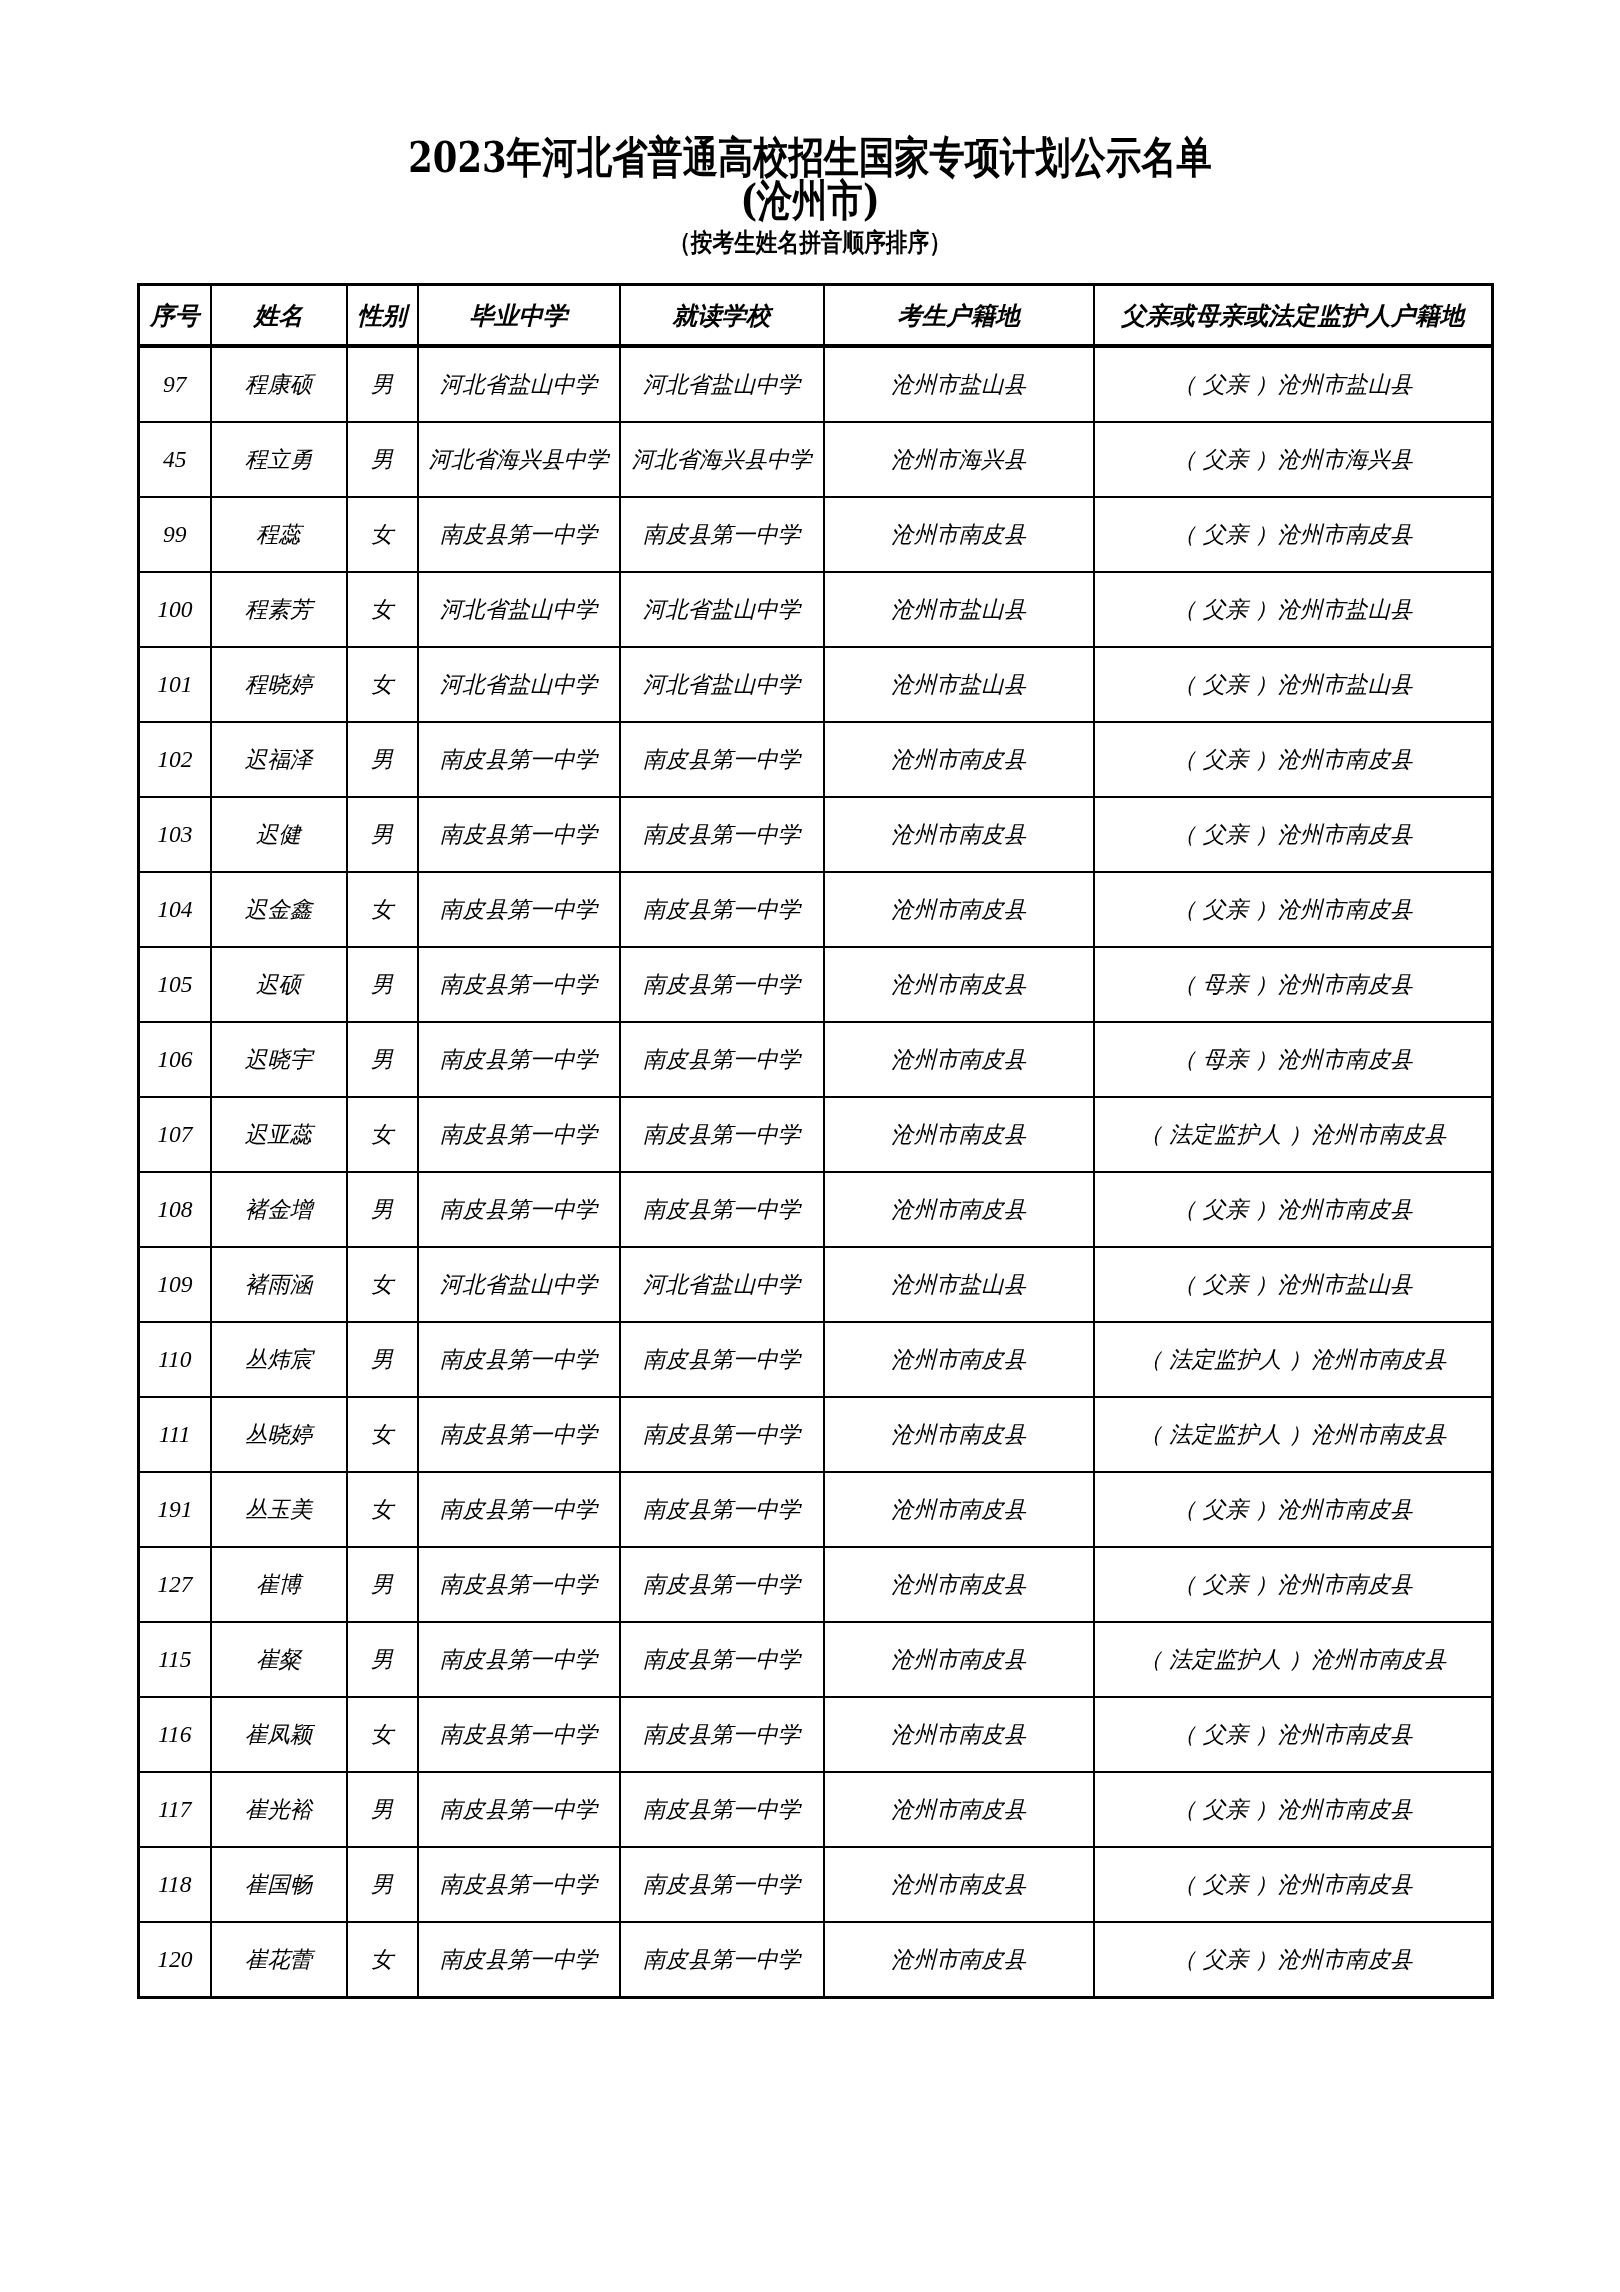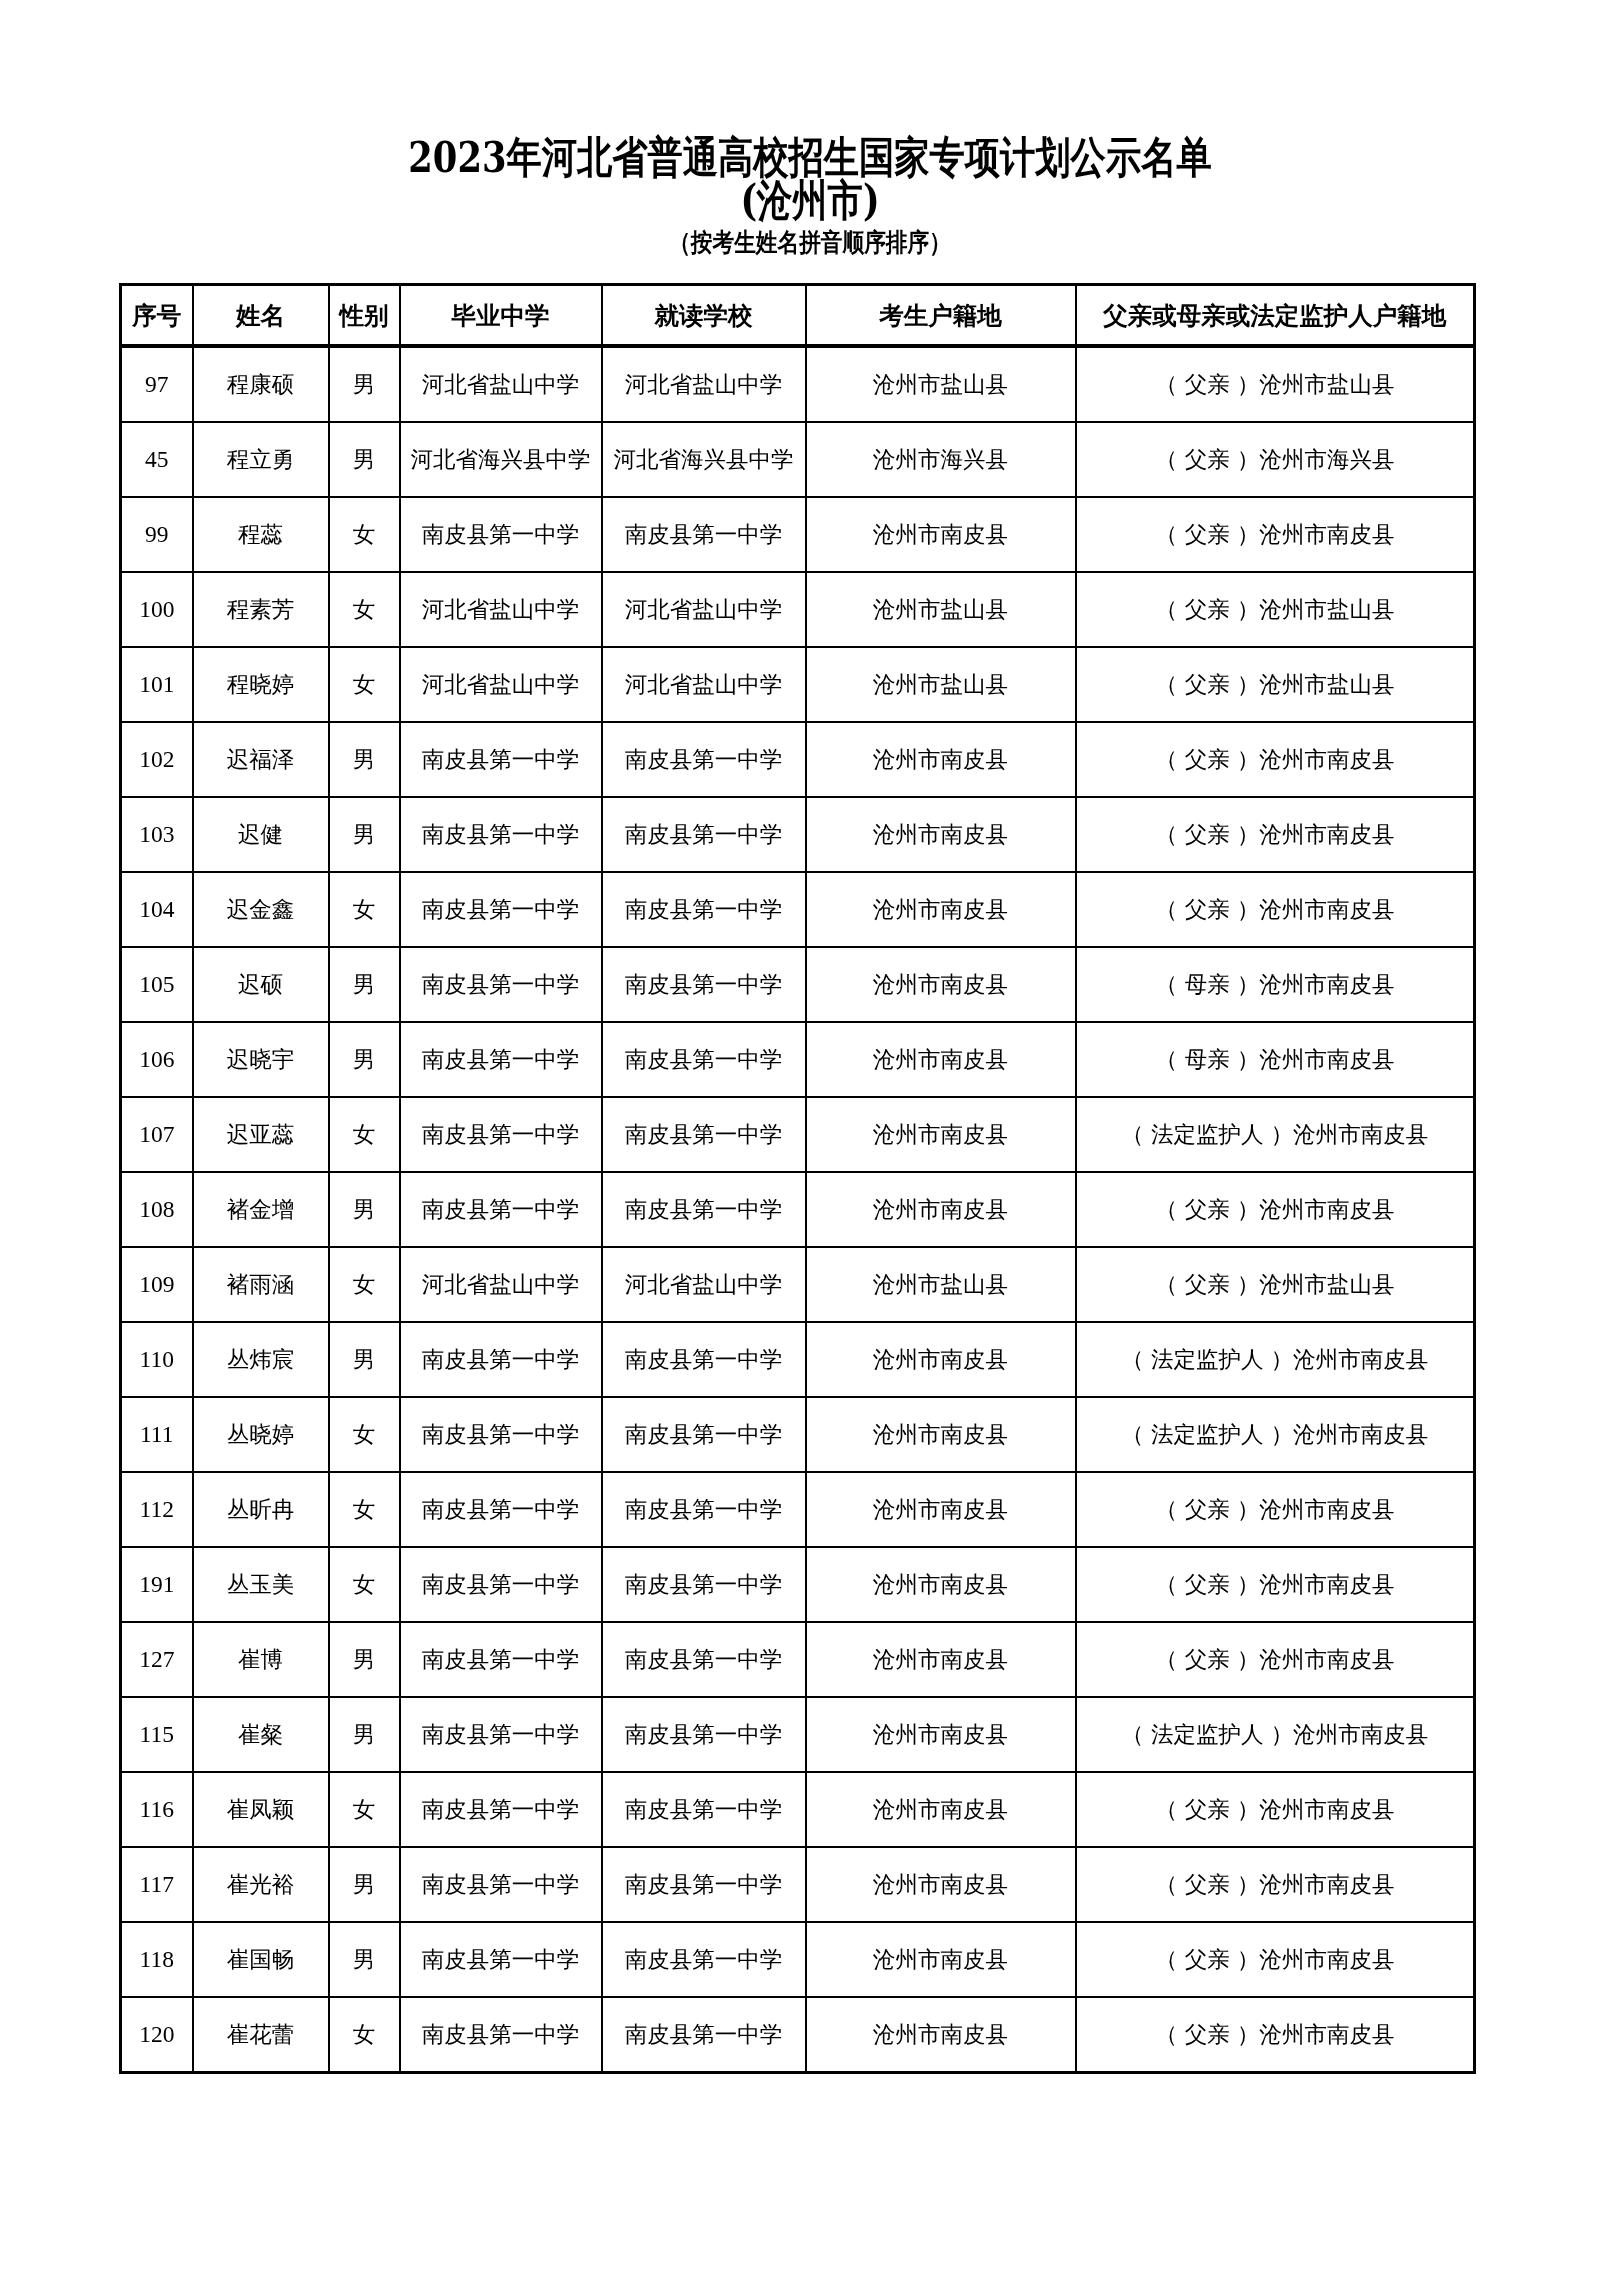--- a/index.html
+++ b/index.html
@@ -1,20 +1,20 @@
 <!DOCTYPE html>
 <html><head>
 <meta charset="utf-8">
 <style>
   html, body { margin:0; padding:0; background:#ffffff; }
   body { width:1620px; height:2293px; position:relative; font-family:"DejaVu Serif","Liberation Serif",serif; color:#000; }
   .title { position:absolute; left:0; width:1620px; top:133px; text-align:center; font-size:43px; font-weight:bold; line-height:49px; transform:scaleX(0.82); transform-origin:center; }
   .subtitle { position:absolute; left:0; width:1620px; top:176px; text-align:center; font-size:43px; font-weight:bold; line-height:49px; transform:scaleX(0.82); transform-origin:center; }
   .note { position:absolute; left:0; width:1620px; top:227px; text-align:center; font-size:25.5px; font-weight:bold; line-height:31px; transform:scaleX(0.85); transform-origin:center; }
-  table { position:absolute; left:119px; top:283px; border-collapse:collapse; border:3.9px solid #000; table-layout:fixed; }
+  table { position:absolute; left:137px; top:283px; border-collapse:collapse; border:3.9px solid #000; table-layout:fixed;font-style:italic; }
   th, td { border:2.9px solid #000; text-align:center; vertical-align:middle; padding:0 3.9px; overflow:hidden; }
   th { height:58px; font-size:24.5px; font-weight:bold; }
   thead tr { border-bottom:4.9px solid #000; }
   td { height:73px; font-size:22.5px; font-weight:normal; line-height:25.5px; }
   td.num { font-family:"Liberation Serif","DejaVu Serif",serif; font-size:23.5px;text-align:center; }
   td.wrap { word-break:break-all; }
 </style>
 </head>
 <body>
 
@@ -173,29 +173,20 @@
       <tr>
         <td class="num">111</td>
         <td>丛晓婷</td>
         <td>女</td>
         <td class="wrap">南皮县第一中学</td>
         <td class="wrap">南皮县第一中学</td>
         <td>沧州市南皮县</td>
         <td>（ 法定监护人 ）沧州市南皮县</td>
       </tr>
       <tr>
-        <td class="num">112</td>
-        <td>丛昕冉</td>
-        <td>女</td>
-        <td class="wrap">南皮县第一中学</td>
-        <td class="wrap">南皮县第一中学</td>
-        <td>沧州市南皮县</td>
-        <td>（ 父亲 ）沧州市南皮县</td>
-      </tr>
-      <tr>
         <td class="num">191</td>
         <td>丛玉美</td>
         <td>女</td>
         <td class="wrap">南皮县第一中学</td>
         <td class="wrap">南皮县第一中学</td>
         <td>沧州市南皮县</td>
         <td>（ 父亲 ）沧州市南皮县</td>
       </tr>
       <tr>
         <td class="num">127</td>

